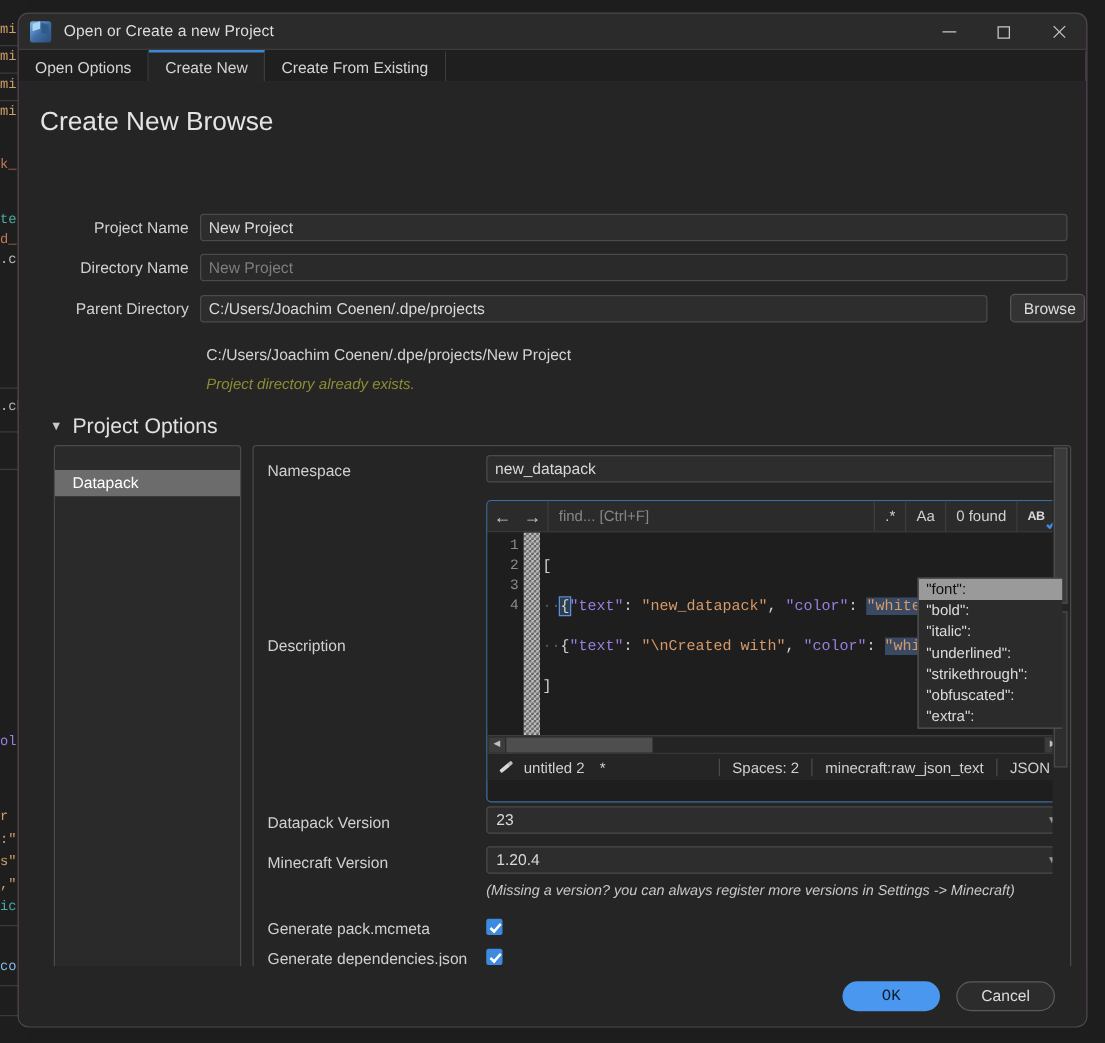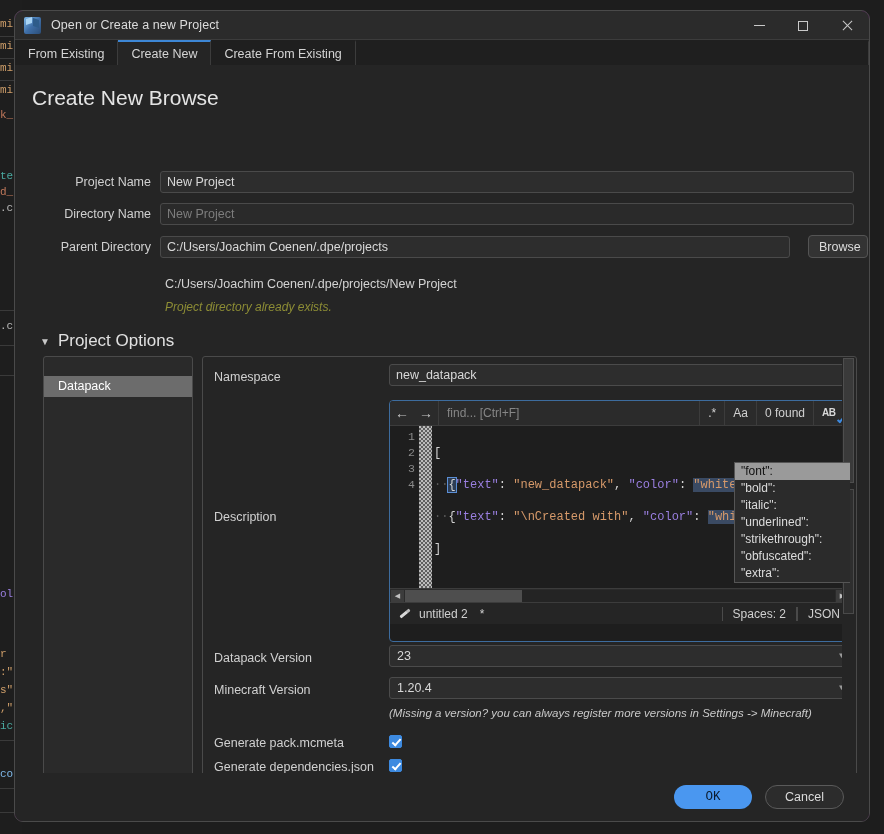--- a/index.html
+++ b/index.html
@@ -320,21 +320,21 @@
 <div id="root">
 
   <div class="bg-ide">
     <div class="bg-line" style="top:18px; color:#cf9f6a;">mi</div>
     <div class="bg-line" style="top:40px; color:#cf9f6a;">mi</div>
     <div class="bg-line" style="top:62px; color:#cf9f6a;">mi</div>
     <div class="bg-line" style="top:84px; color:#cf9f6a;">mi</div>
     <div class="bg-sep" style="top:36px;"></div>
     <div class="bg-sep" style="top:58px;"></div>
     <div class="bg-sep" style="top:80px;"></div>
-    <div class="bg-line" style="top:109px; color:#c0785a;">k_</div>
+    <div class="bg-line" style="top:126px; color:#c0785a;">k_</div>
     <div class="bg-line" style="top:170px; color:#4aa9a0;">te</div>
     <div class="bg-line" style="top:186px; color:#c0785a;">d_</div>
     <div class="bg-line" style="top:202px; color:#b8b8b8;">.c</div>
     <div class="bg-line" style="top:320px; color:#b8b8b8;">.ch</div>
     <div class="bg-sep" style="top:310px;"></div>
     <div class="bg-sep" style="top:345px;"></div>
     <div class="bg-sep" style="top:375px;"></div>
     <div class="bg-line" style="top:588px; color:#9a7fe0;">ol</div>
     <div class="bg-line" style="top:648px; color:#cf9f6a;">r</div>
     <div class="bg-line" style="top:666px; color:#cf9f6a;">:"</div>
@@ -359,21 +359,21 @@
         <div class="win-btn">
             <i class="glyph-max"></i>
           </div>
         <div class="win-btn close">
             <i class="glyph-close"></i>
           </div>
       </div>
     </div>
 
     <div class="tabbar">
-      <div class="tab">From Existing</div>
+      <div class="tab">Open Options</div>
       <div class="tab active">Create New</div>
       <div class="tab">Create From Existing</div>
       <div class="tab tab-filler"></div>
     </div>
 
     <div class="dlg-body">
 
       <div class="page-title">Create New Browse</div>
 
       <div class="form-row" style="left:0px; top:106px;">
@@ -468,20 +468,21 @@
             </div>
 
             <div class="status-bar">
               <span class="pencil"></span>
               <div class="sb-cell" style="padding-left:4px;">untitled 2</div>
               <div class="sb-cell" style="padding:0 2px;">*</div>
               <div style="flex:1;"></div>
               <div class="sb-div"></div>
               <div class="sb-cell">Spaces: 2</div>
               <div class="sb-div"></div>
+              <div class="sb-cell">minecraft:raw_json_text</div>
               <div class="sb-div"></div>
               <div class="sb-cell">JSON</div>
             </div>
           </div>
 
           <div class="olbl" style="left:11px; top:294px;">Datapack Version</div>
           <div class="combo" style="left:186px; top:288px; width:462px;">
             <span class="combo-val">23</span>
             <span class="combo-arrow">▼</span>
           </div>

